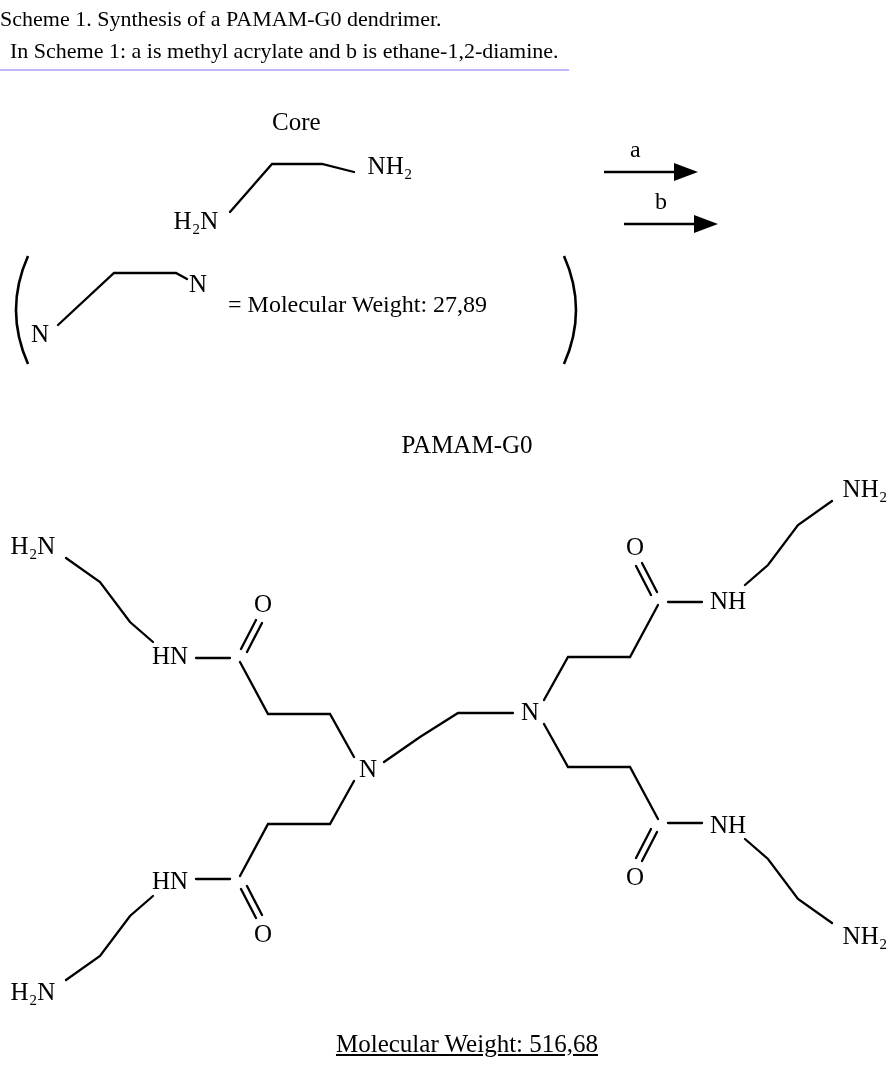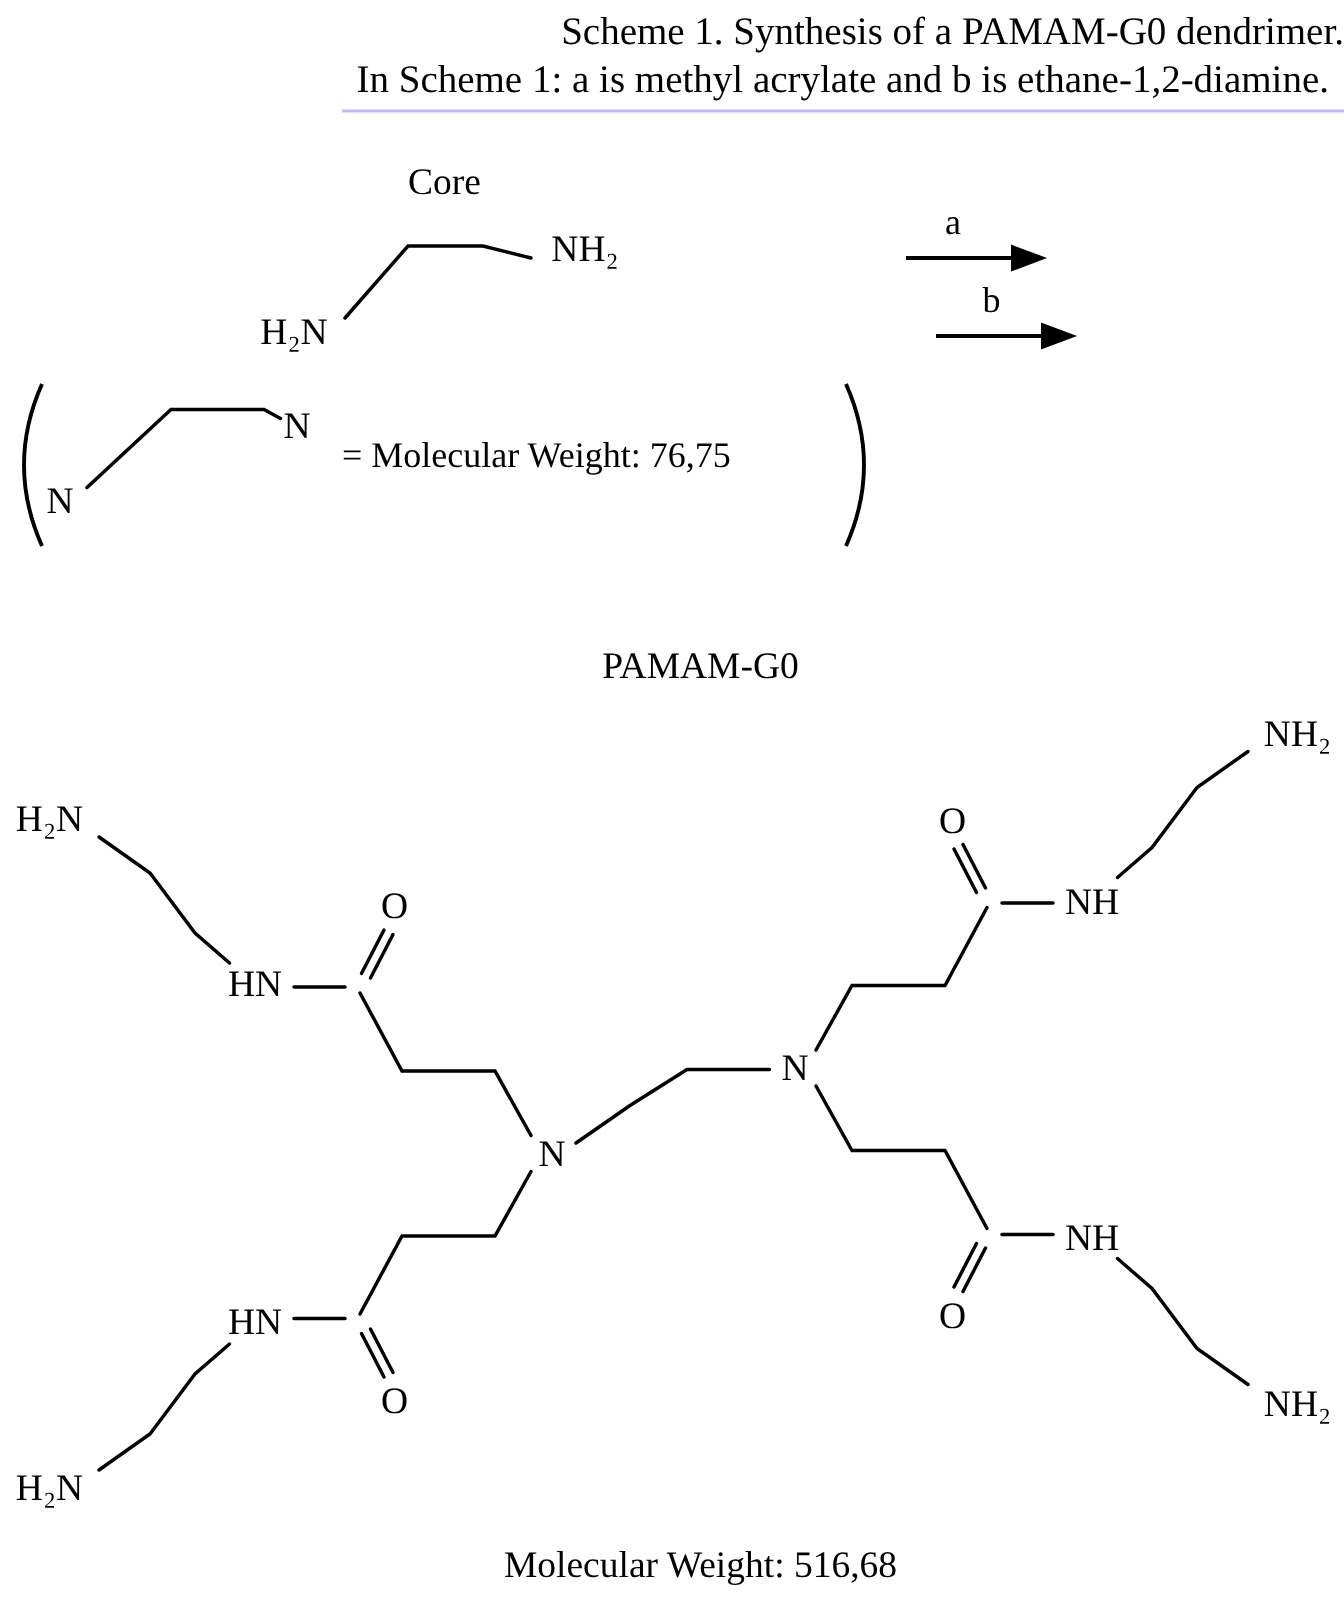--- a/index.html
+++ b/index.html
@@ -4,21 +4,21 @@
 <style>
   * { margin: 0; padding: 0; box-sizing: border-box; }
   html, body { width: 896px; height: 1065px; }
   body {
     position: relative;
     background: #ffffff;
     color: #000000;
     font-family: "Liberation Serif", "DejaVu Serif", serif;
     overflow: hidden;
   }
-  .title-row { position: absolute; left: 0; right: 0; text-align: right; font-size: 26px; margin-left: 12px; }
+  .title-row { position: absolute; left: 0; right: 0; text-align: left; font-size: 22px; }
   .title-row1 { top: 6px; }
   .title-row2 { top: 38px; }
   .underlined { display: inline-block; border-bottom: 2px solid #c4b5fd; padding: 0 10px 5px 10px; }
   .flabel { position: absolute; font-size: 25px; white-space: nowrap; }
   .centered { left: 0; right: 0; text-align: center; padding-left: 38px; }
   svg.drawing { position: absolute; left: 0; top: 0; }
   svg text {
     font-family: "Liberation Serif", "DejaVu Serif", serif;
     font-size: 25px;
     fill: #000;
@@ -33,23 +33,23 @@
 <body>
 
 <div class="title-row title-row1">Scheme 1. Synthesis of a PAMAM-G0 dendrimer.</div>
 <div class="title-row title-row2">
   <span class="underlined">In Scheme 1: a is methyl acrylate and b is ethane-1,2-diamine.</span>
 </div>
 
 <div class="flabel" style="left:272px; top:108px;">Core</div>
 <div class="flabel" style="left:630px; top:136px; font-size:24px;">a</div>
 <div class="flabel" style="left:655px; top:188px; font-size:24px;">b</div>
-<div class="flabel" style="left:228px; top:291px; font-size:24px;">= Molecular Weight: 76,75</div>
+<div class="flabel" style="left:228px; top:291px; font-size:24px;">= Molecular Weight: 27,89</div>
 <div class="flabel centered" style="top:431px;">PAMAM-G0</div>
-<div class="flabel centered" style="top:1030px;">Molecular Weight: 516,68</div>
+<div class="flabel centered" style="top:1030px;text-decoration:underline;">Molecular Weight: 516,68</div>
 
 <svg class="drawing" width="896" height="1065" viewBox="0 0 896 1065" xmlns="http://www.w3.org/2000/svg">
 
   <g>
     <polyline class="bond" points="230,212 272,164 322,164 354,172"></polyline>
     <text x="196" y="229">H₂N</text>
     <text x="390" y="174">NH₂</text>
   </g>
 
   <g>

